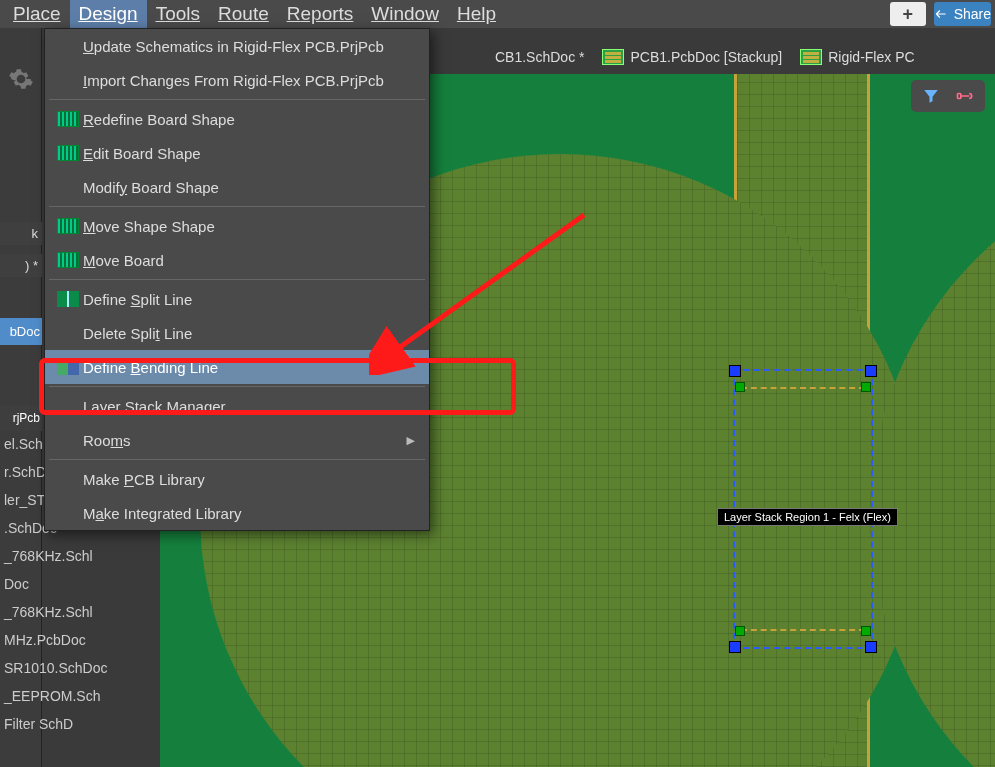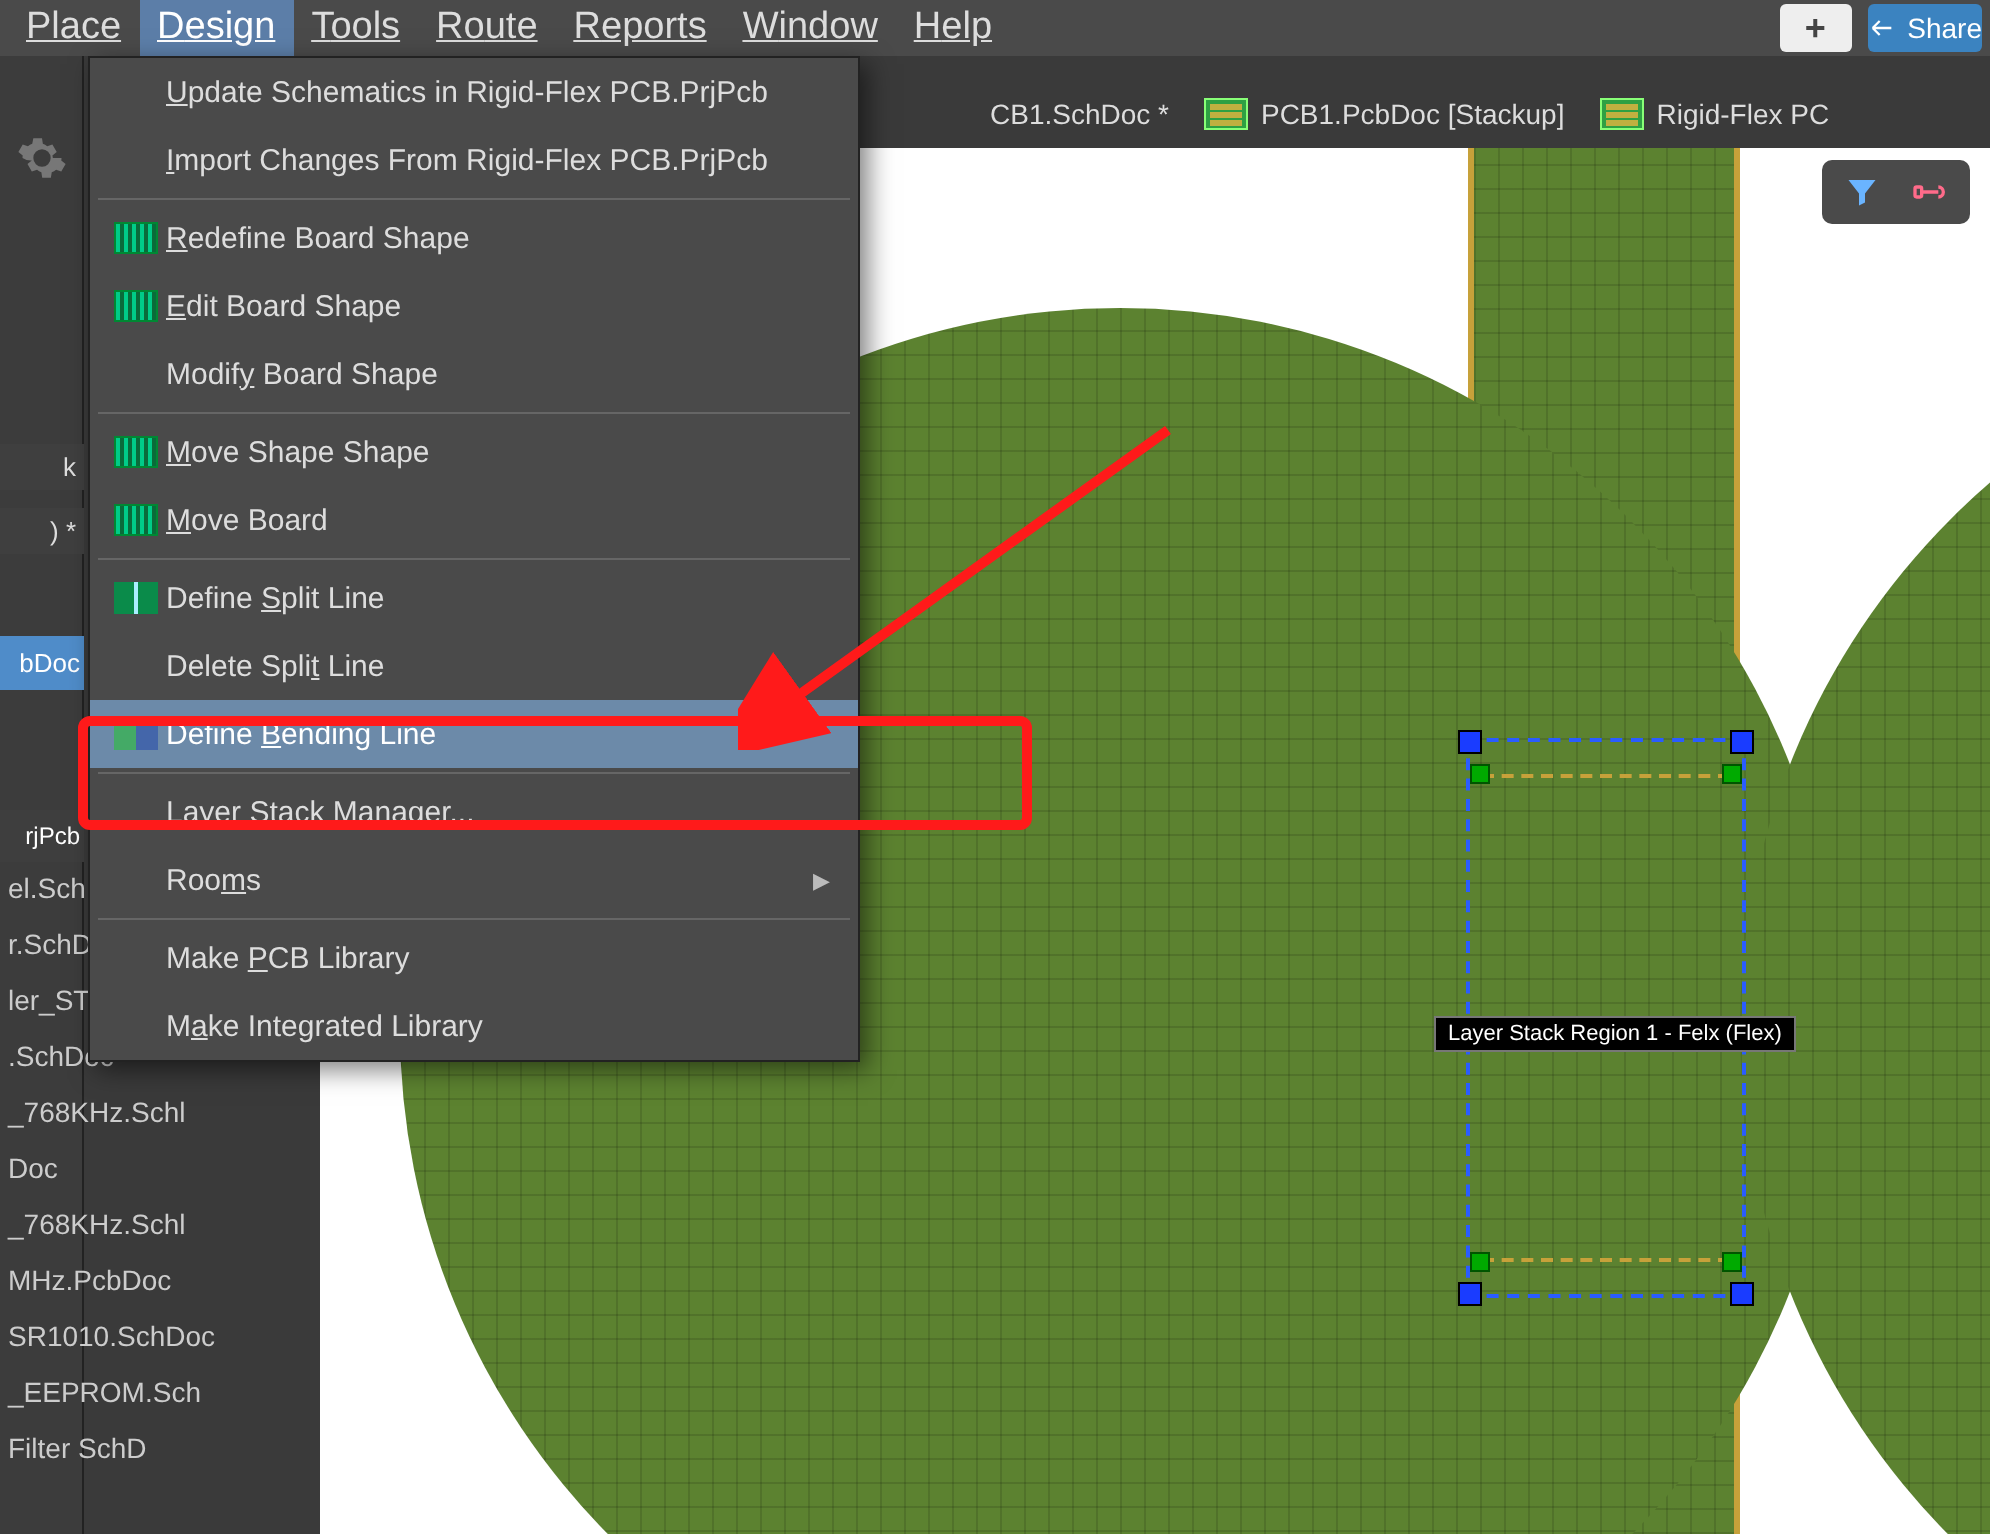--- a/index.html
+++ b/index.html
@@ -81,21 +81,21 @@
     background: #3a3a3a; padding-top: 12px;
     display: flex; align-items: center; gap: 18px; overflow: hidden;
   }
   .doctabs .dtab { display: flex; align-items: center; gap: 6px; color: #ddd; font-size: 14px; white-space: nowrap;}
   .doctabs .dtab .pcb-ico { width: 22px; height: 16px; background: #2ea043; border: 1px solid #8f7; }
   .doctabs .dtab .pcb-ico::after { content:""; display:block; margin:2px; height:3px; background:#c0b040; box-shadow:0 4px 0 #c0b040, 0 8px 0 #c0b040;}
 
   
   .canvas {
     position: absolute; left: 160px; top: 74px; right: 0; bottom: 0;
-    background: #ffffff; overflow: hidden;
+    background: #15803d; overflow: hidden;
   }
   .board-left {
     position: absolute; left: 40px; top: 80px; width: 720px; height: 720px;
     border-radius: 50%;
     background: #5c8230;
     background-image:
       repeating-linear-gradient(0deg, rgba(0,0,0,0.12) 0 1px, transparent 1px 12px),
       repeating-linear-gradient(90deg, rgba(0,0,0,0.12) 0 1px, transparent 1px 12px);
   }
   .board-right {

